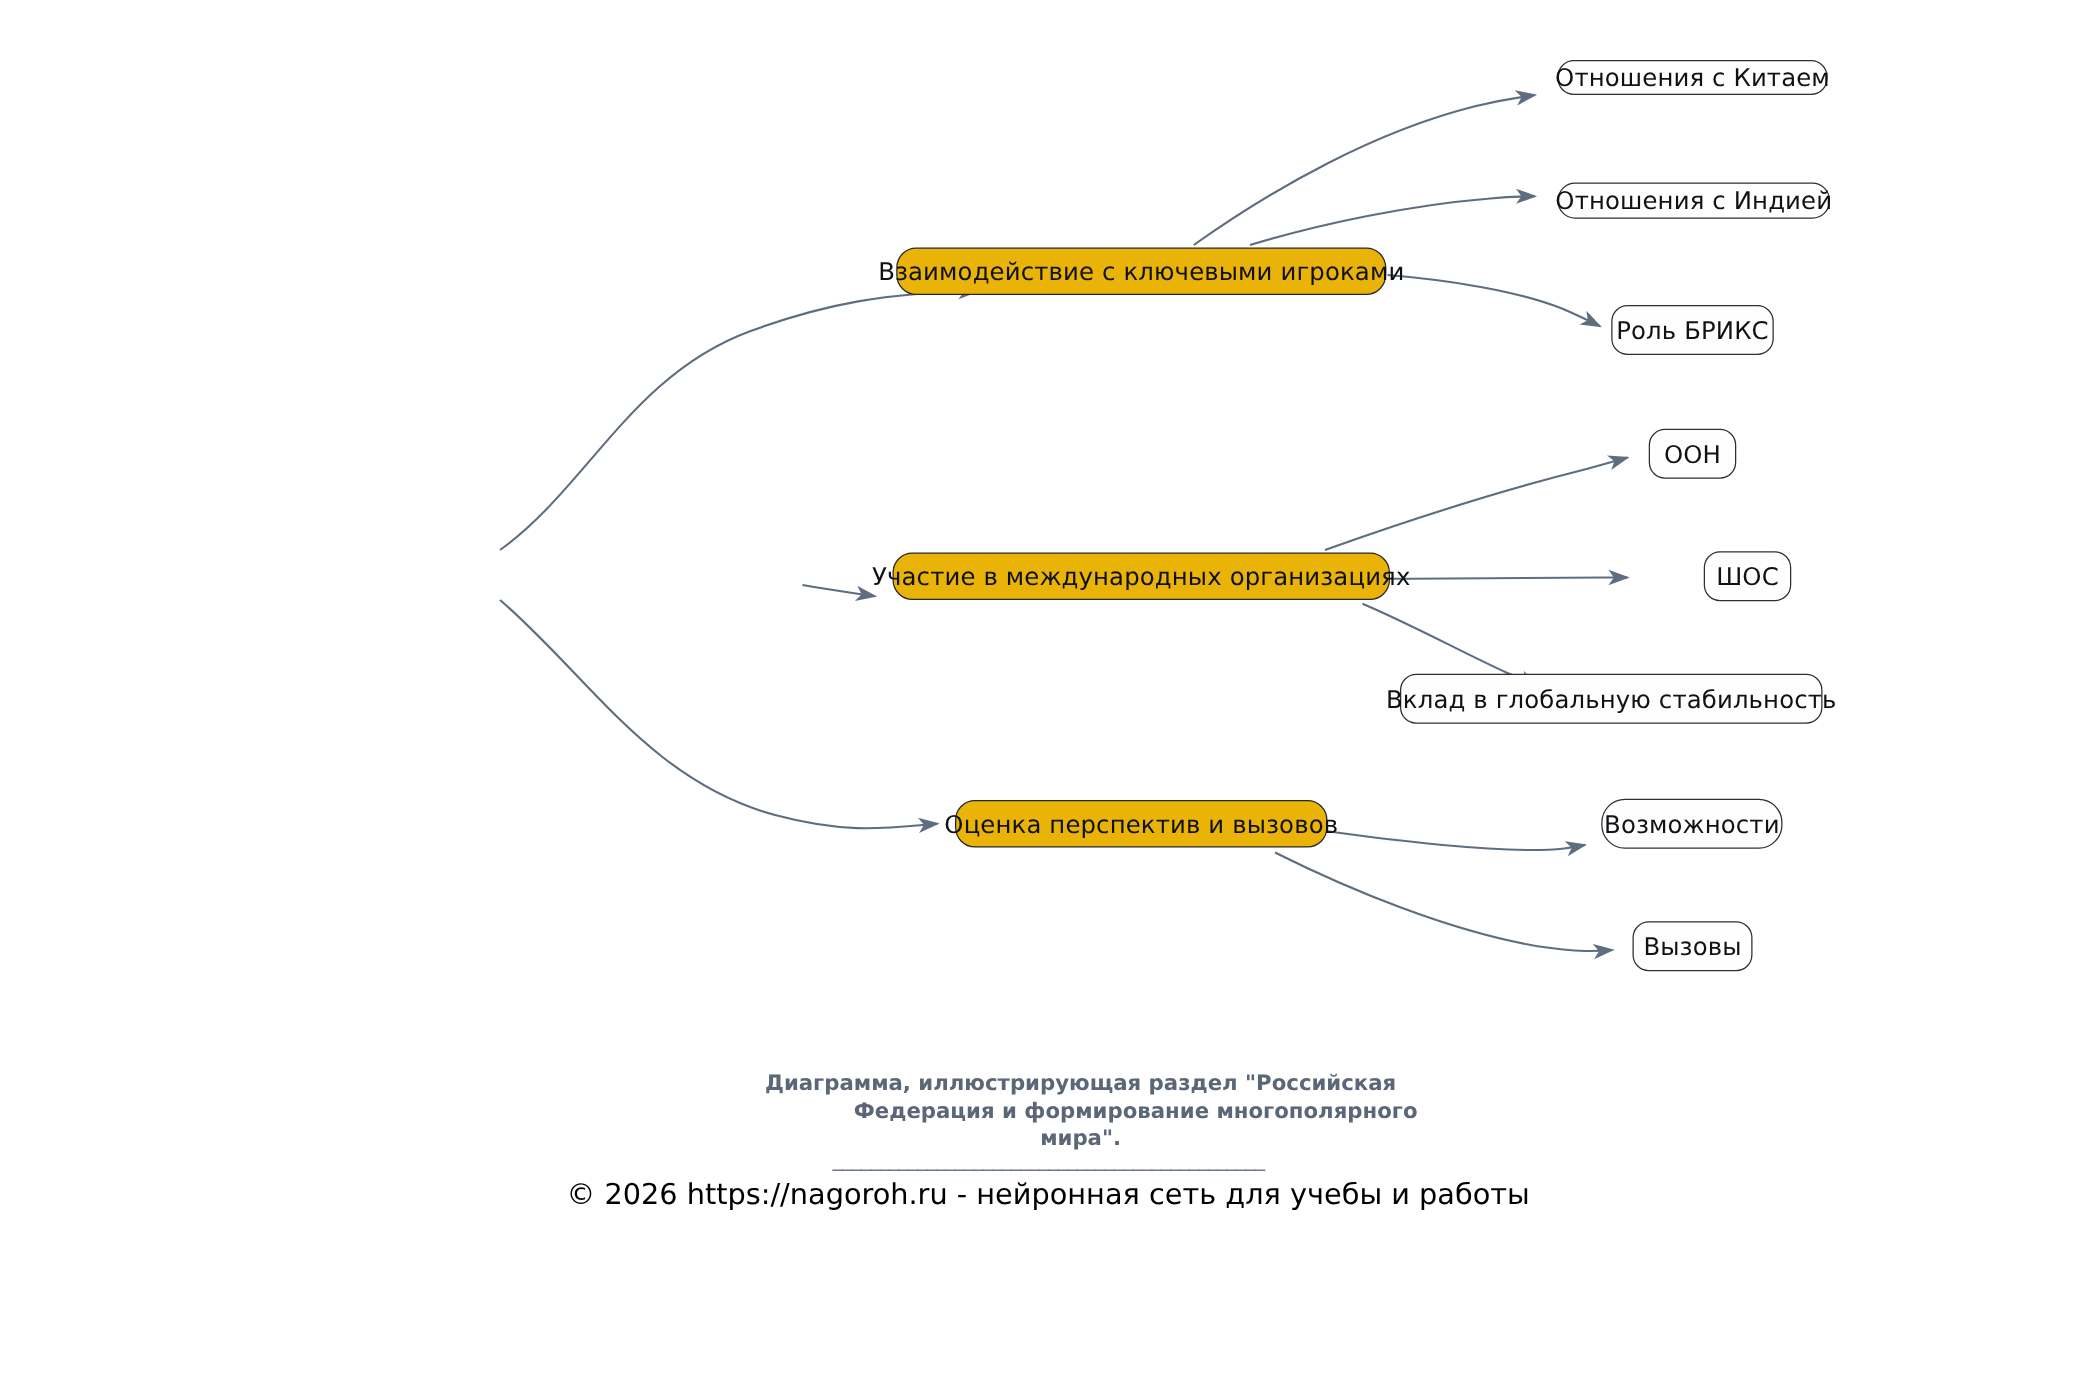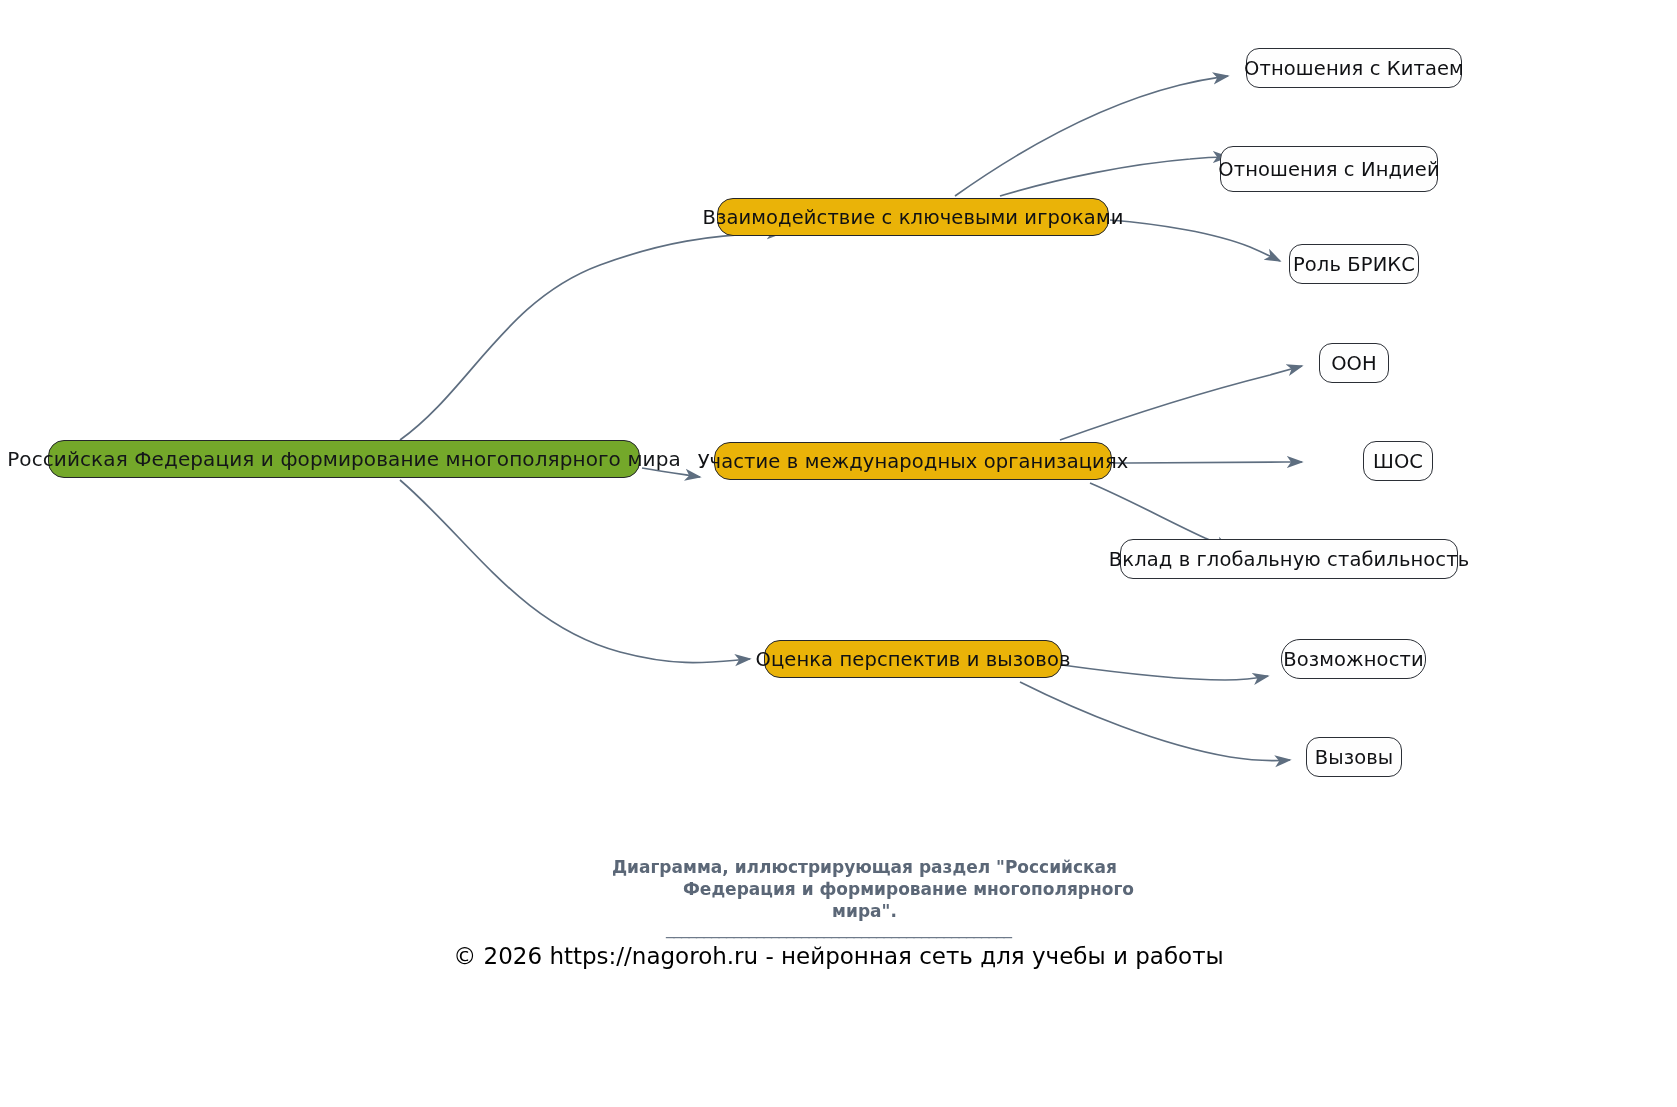--- a/index.html
+++ b/index.html
@@ -115,41 +115,38 @@
 
       <path d="M 1060 440 C 1130 415 1210 390 1270 375 C 1288 370 1295 368 1302 366"></path>
       <path d="M 1113 463 C 1180 463 1250 462 1285 462 C 1294 462 1298 462 1302 462"></path>
       <path d="M 1090 483 C 1130 500 1170 522 1205 538 C 1217 543 1224 546 1230 549"></path>
 
       <path d="M 1062 665 C 1120 673 1180 680 1225 680 C 1248 680 1258 678 1268 676"></path>
       <path d="M 1020 682 C 1080 712 1160 745 1230 757 C 1263 762 1278 761 1290 760"></path>
     </g>
   </svg>
 
-  <div class="node node-root" style="left:48px; top:440px; width:592px; height:38px;">
-    <span>Российская Федерация и формирование многополярного мира</span>
-  </div>
 
   <div class="node node-branch" style="left:717px; top:198px; width:392px; height:38px;">
     <span>Взаимодействие с ключевыми игроками</span>
   </div>
 
   <div class="node node-branch" style="left:714px; top:442px; width:398px; height:38px;">
     <span>Участие в международных организациях</span>
   </div>
 
   <div class="node node-branch" style="left:764px; top:640px; width:298px; height:38px;">
     <span>Оценка перспектив и вызовов</span>
   </div>
 
-  <div class="node node-leaf" style="left:1246px; top:48px; width:216px; height:40px;">
+  <div class="node node-leaf" style="left:1246px; top:48px; width:216px; height:28px;">
     <span>Отношения с Китаем</span>
   </div>
 
-  <div class="node node-leaf" style="left:1220px; top:146px; width:218px; height:46px;">
+  <div class="node node-leaf" style="left:1246px; top:146px; width:218px; height:29px;border-radius:14px;">
     <span>Отношения с Индией</span>
   </div>
 
   <div class="node node-leaf" style="left:1289px; top:244px; width:130px; height:40px;">
     <span>Роль БРИКС</span>
   </div>
 
   <div class="node node-leaf" style="left:1319px; top:343px; width:70px; height:40px;">
     <span>ООН</span>
   </div>

